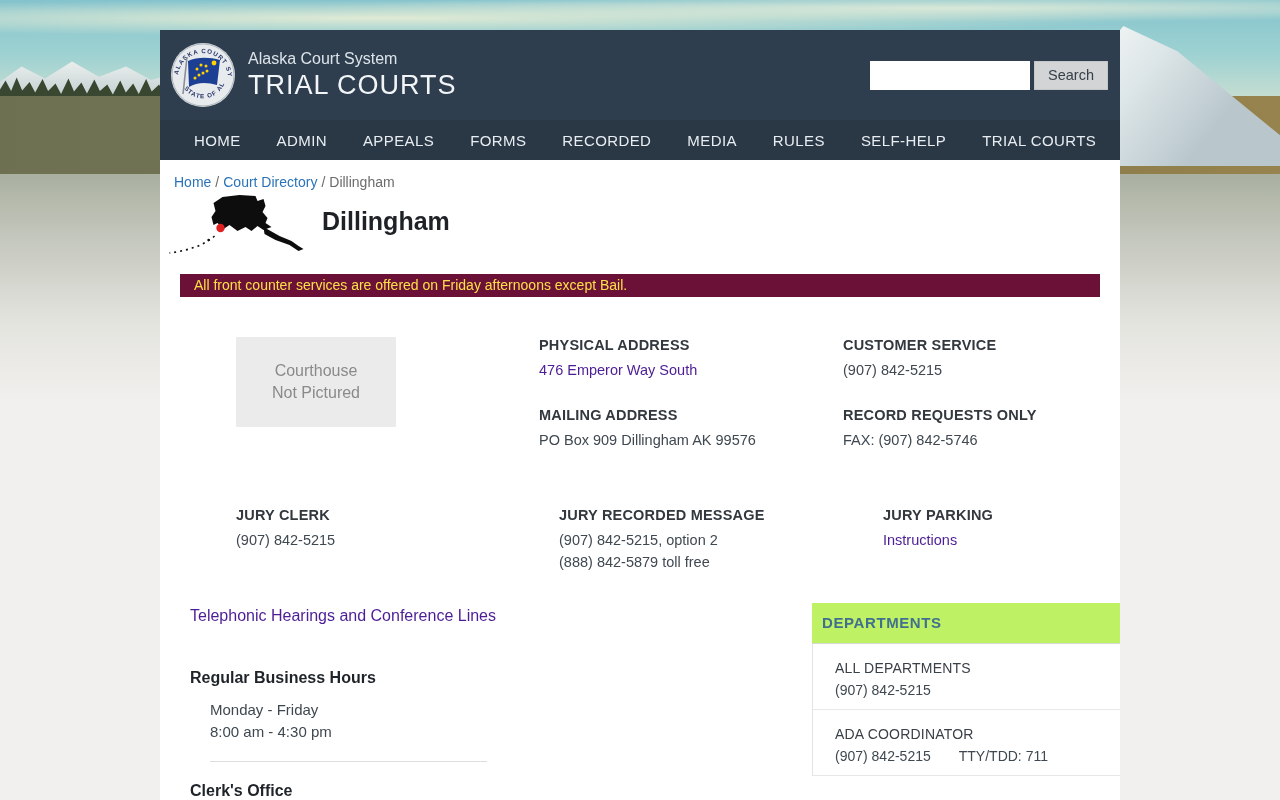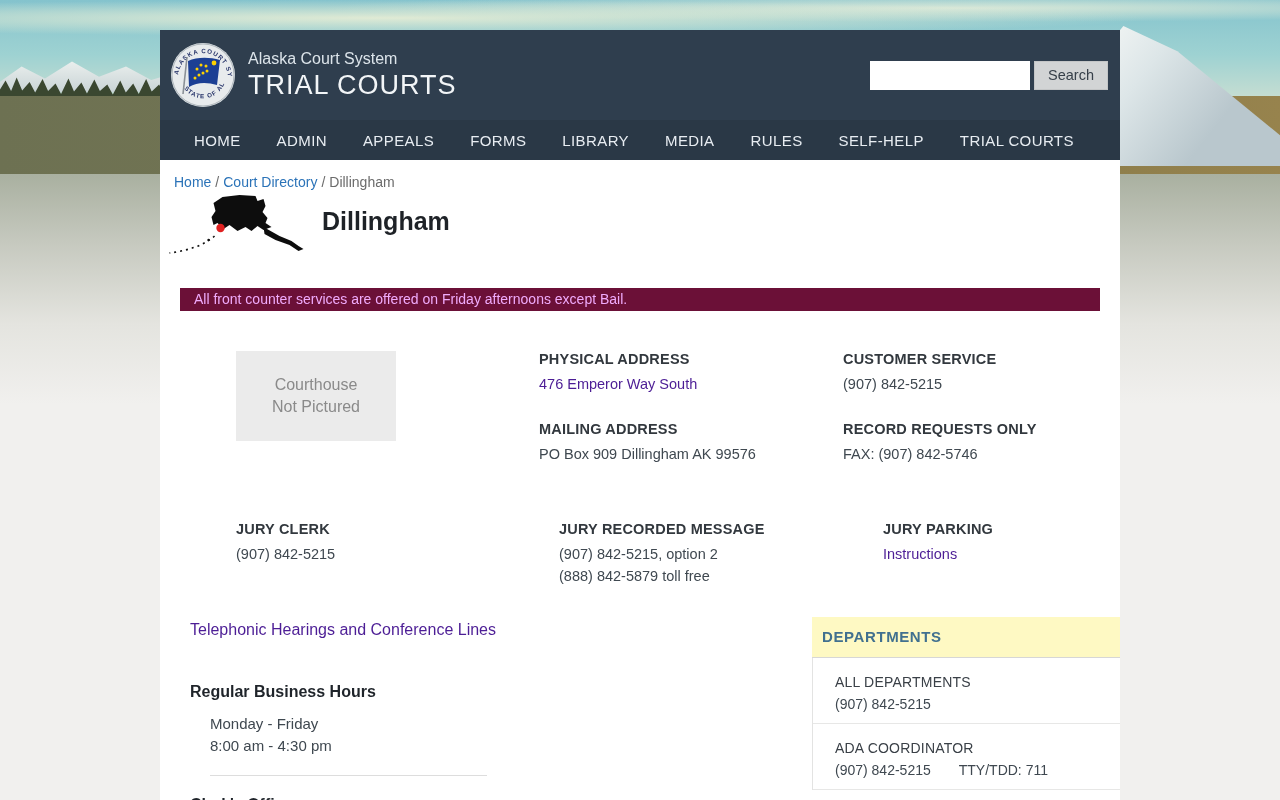--- a/index.html
+++ b/index.html
@@ -43,41 +43,41 @@
 
   .content { background:#fff; height:640px; overflow:hidden; position:relative; }
 
   .crumbs { padding:14px 0 0 14px; font-size:14px; color:#6b6b6b; }
   .crumbs a { color:#2b73b8; text-decoration:none; cursor:pointer; }
   .crumb-sep { color:#6b6b6b; padding:0 4px; }
 
   .title-row { display:flex; align-items:center; margin:4px 0 0 6px; }
   .title-row h1 { font-size:25px; color:#1e2227; margin-left:6px; margin-top:-8px; }
 
-  .alert { margin:32px 20px 0 20px; background:#6b1037; color:#f0abfc; font-size:14px; padding:3px 14px 4px; }
+  .alert { margin:18px 20px 0 20px; background:#6b1037; color:#fde047; font-size:14px; padding:3px 14px 4px; }
 
   .info-grid { margin:40px 0 0 76px; display:grid; grid-template-columns:303px 304px 1fr; }
   .blk-h { font-size:14.5px; font-weight:bold; color:#32383e; letter-spacing:.2px; }
   .blk-t { font-size:14.5px; color:#3f4850; margin-top:6px; line-height:22px; }
   .blk-t a, .lnk { color:#4c1d95; text-decoration:none; cursor:pointer; }
   .blk + .blk { margin-top:26px; }
   .photo-box { width:160px; height:90px; background:#ebebeb; display:flex; flex-direction:column;
     align-items:center; justify-content:center; color:#8a8a8a; font-size:16px; line-height:22px; }
   .row2 { margin-top:56px;gap:20px; }
 
   .lower { display:flex; margin-top:30px; }
   .lower-left { flex:1; padding:4px 0 0 30px; }
   .tele { font-size:16px; }
   .hours-h { font-size:16px; font-weight:bold; color:#1f242a; margin-top:44px; }
   .hours { margin:12px 0 0 20px; font-size:15px; color:#3f4850; line-height:22px; }
   .hours-rule { width:277px; margin:18px 0 0 20px; border:none; border-top:1px solid #ddd; }
   .clerks-h { font-size:16px; font-weight:bold; color:#1f242a; margin-top:20px; }
 
   .sidebar { width:308px; flex:0 0 auto; }
-  .sb-head { background:#fef9c3; border-bottom:1px solid #d7d7d6; padding:11px 0 11px 10px; }
+  .sb-head { background:#bef264; border-bottom:1px solid #d7d7d6; padding:11px 0 11px 10px; }
   .sb-head span { color:#41708f; font-size:15px; font-weight:bold; letter-spacing:.6px; }
   .sb-rows { border-left:1px solid #e3e3e2; }
   .sb-row { padding:16px 0 11px 22px; border-bottom:1px solid #e7e7e6; }
   .sb-name { font-size:14px; color:#3a4047; letter-spacing:.2px; }
   .sb-phone { font-size:14px; color:#3f4850; margin-top:6px; }
   .sb-tty { margin-left:28px; }
 </style>
 </head>
 <body>
 
@@ -127,21 +127,21 @@
       <input class="search-input" type="text" value="" style="">
       <button class="search-btn">Search</button>
     </div>
   </div>
 
   <div class="nav">
     <a>HOME</a>
     <a>ADMIN</a>
     <a>APPEALS</a>
     <a>FORMS</a>
-    <a>LIBRARY</a>
+    <a>RECORDED</a>
     <a>MEDIA</a>
     <a>RULES</a>
     <a>SELF-HELP</a>
     <a>TRIAL COURTS</a>
   </div>
 
   <div class="content">
 
     <div class="crumbs">
       <a>Home</a><span class="crumb-sep">/</span><a>Court Directory</a><span class="crumb-sep">/</span><span>Dillingham</span>

